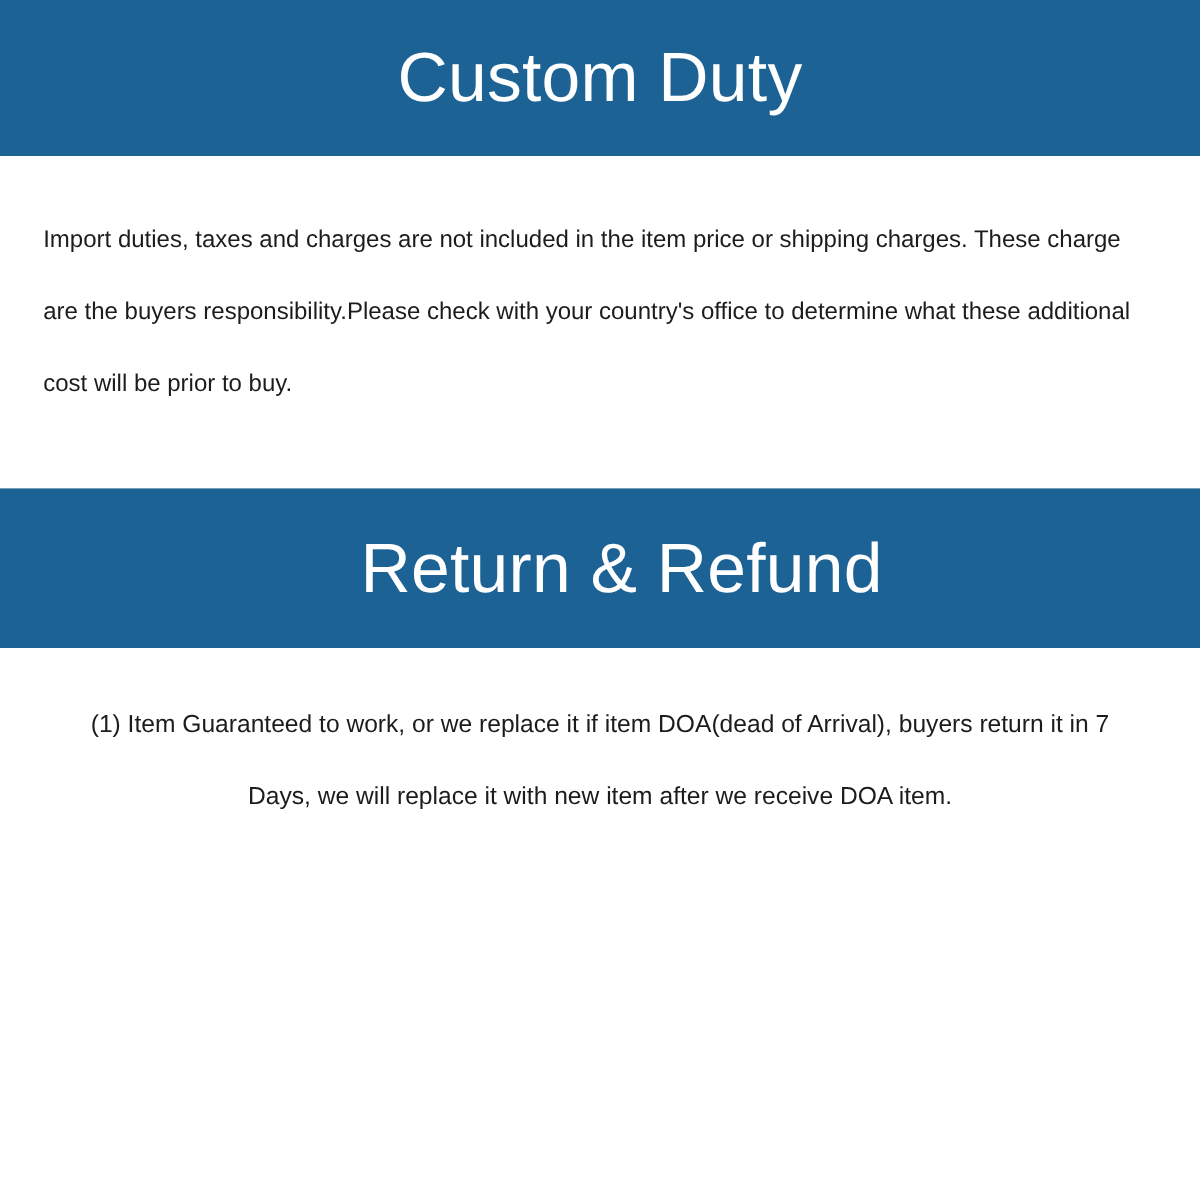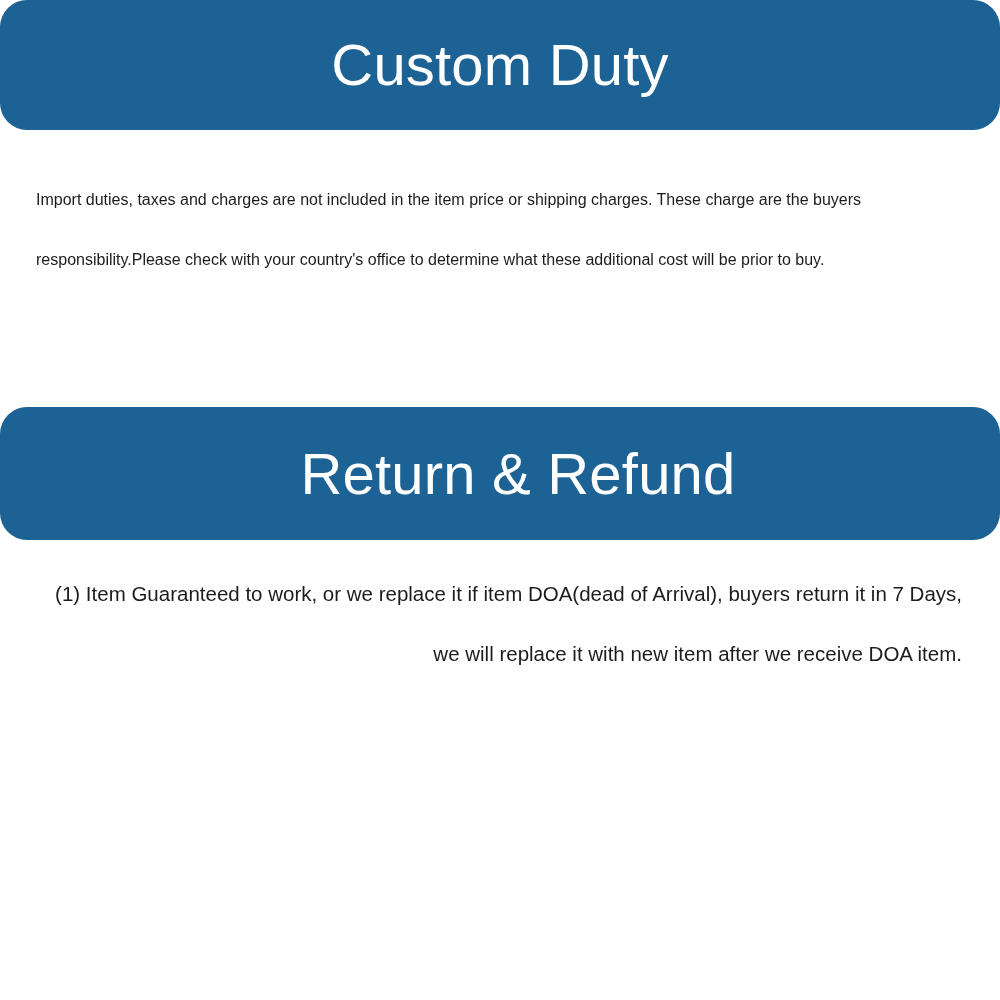--- a/index.html
+++ b/index.html
@@ -19,21 +19,20 @@
     height: 1000px;
     position: relative;
     background: #ffffff;
   }
   .section-header {
     background: #1d6294;
     color: #ffffff;
     text-align: center;
     font-weight: 400;
     letter-spacing: 0.2px;
-    border-radius: 27px;
   }
   .header-custom-duty {
     height: 130px;
     display: flex;
     align-items: center;
     justify-content: center;
     font-size: 58px;
     line-height: 1;
   }
   .header-return-refund {
@@ -50,34 +49,34 @@
     box-sizing: border-box;
   }
   .custom-duty-body {
     padding-top: 40px;
     padding-bottom: 20px;
     height: 277px;
     box-sizing: border-box;
   }
   .custom-duty-body p {
     margin: 0;
-    font-size: 16px;
+    font-size: 20px;
     line-height: 60px;
     color: #1c1c1c;
     text-align: left;
   }
   .return-body {
     padding-top: 22px;
   }
   .return-body p {
-    margin: 2px;
+    margin: 12px;
     font-size: 20.5px;
     line-height: 60px;
     color: #1c1c1c;
-    text-align: right;
+    text-align: center;
   }
 </style>
 </head>
 <body>
 
 <div class="page">
 
   <div class="section-header header-custom-duty">
     <span>Custom Duty</span>
   </div>

